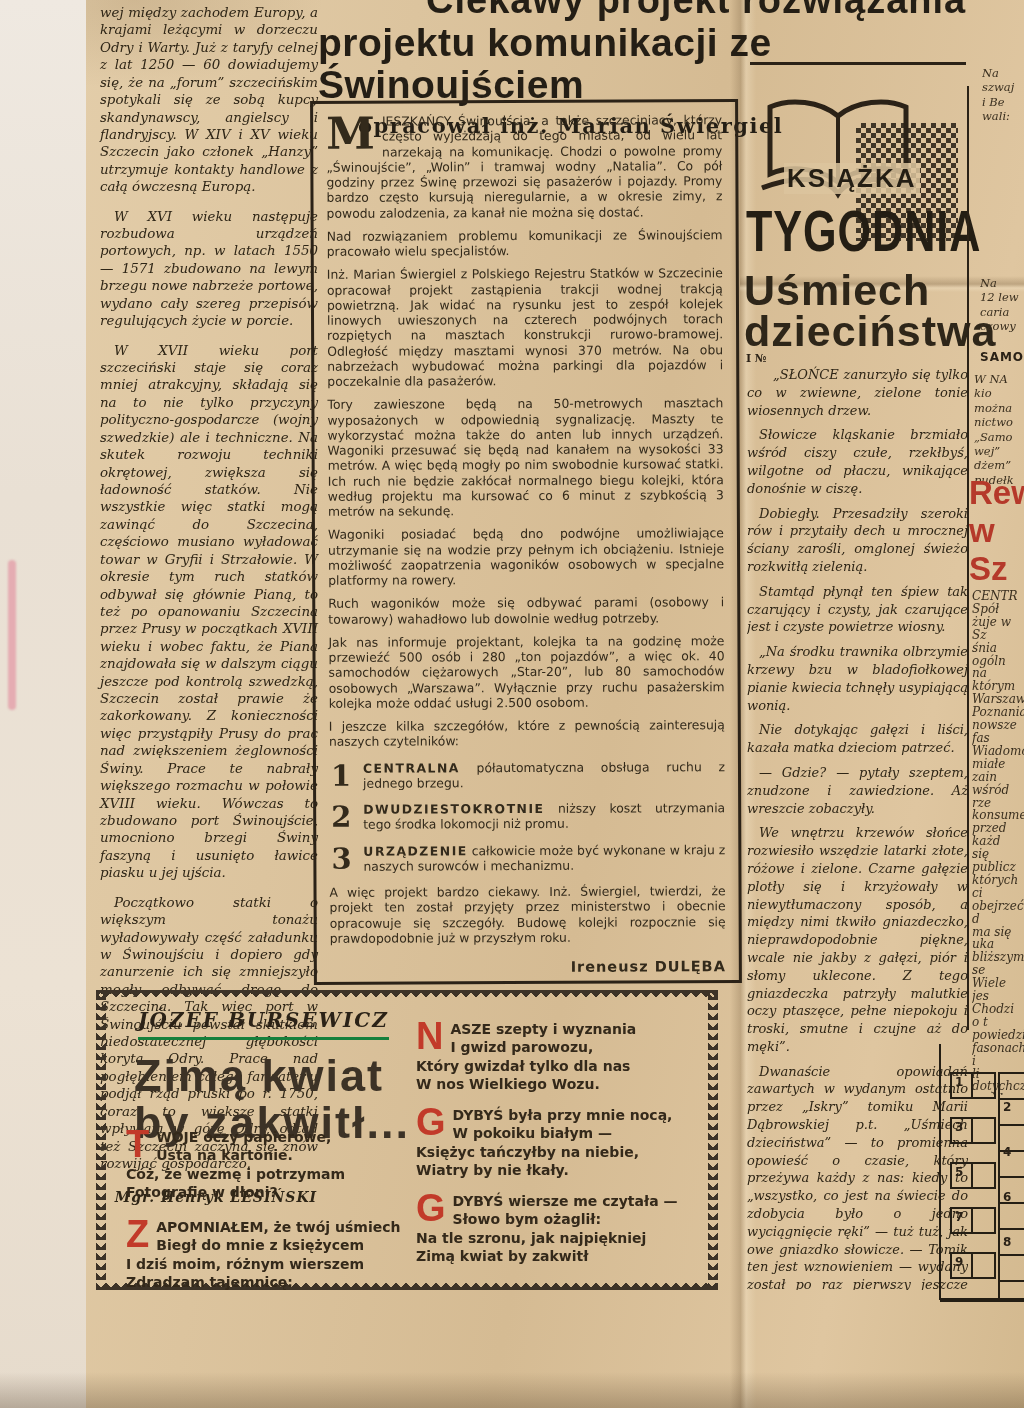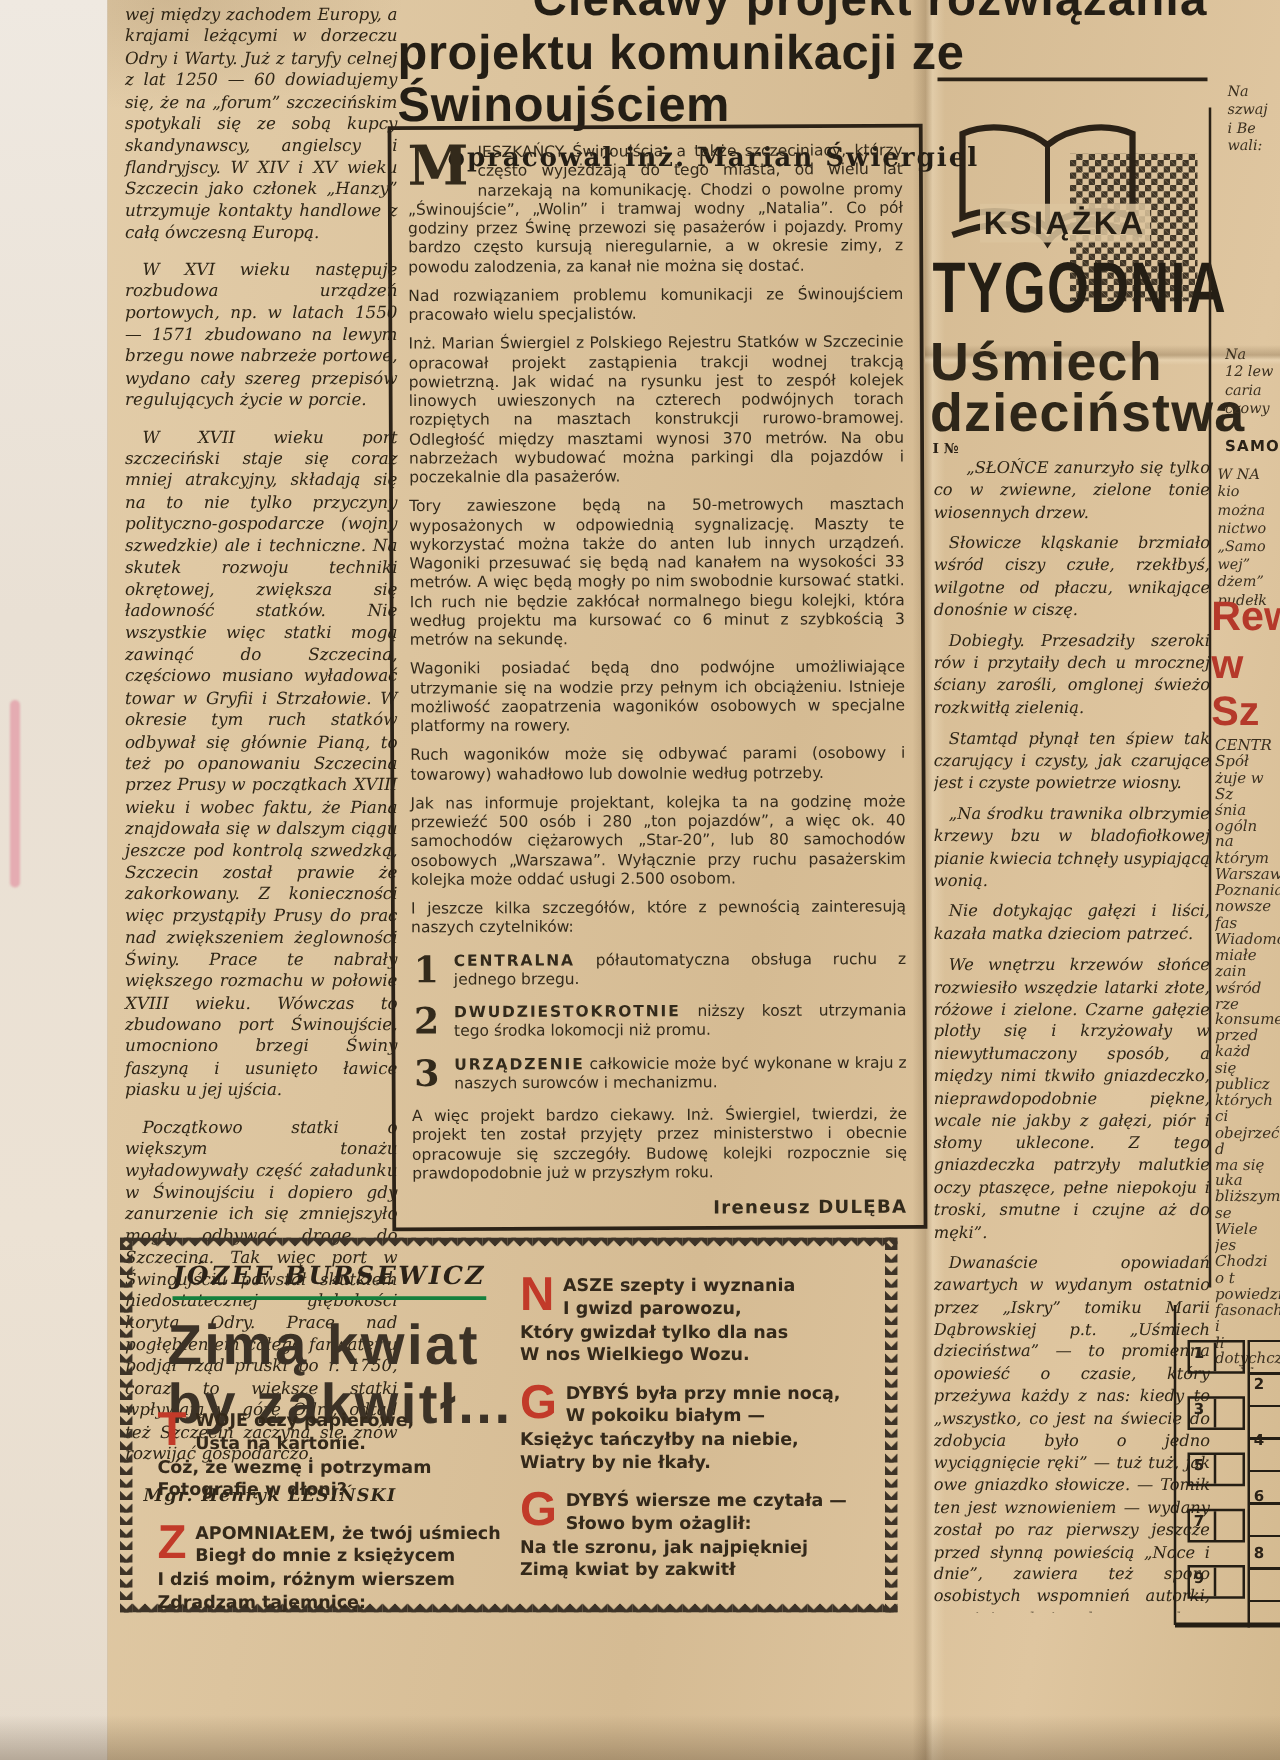--- a/index.html
+++ b/index.html
@@ -200,20 +200,21 @@
 <div class="abs review-title pre">Uśmiech
 dzieciństwa</div>
 <div class="abs review-subnote">I №</div>
 <div class="abs review-col">
   <p>„SŁOŃCE zanurzyło się tylko co w zwiewne, zielone tonie wiosennych drzew.</p>
   <p>Słowicze kląskanie brzmiało wśród ciszy czułe, rzekłbyś, wilgotne od płaczu, wnikające donośnie w ciszę.</p>
   <p>Dobiegły. Przesadziły szeroki rów i przytaiły dech u mrocznej ściany zarośli, omglonej świeżo rozkwitłą zielenią.</p>
   <p>Stamtąd płynął ten śpiew tak czarujący i czysty, jak czarujące jest i czyste powietrze wiosny.</p>
   <p>„Na środku trawnika olbrzymie krzewy bzu w bladofiołkowej pianie kwiecia tchnęły usypiającą wonią.</p>
   <p>Nie dotykając gałęzi i liści, kazała matka dzieciom patrzeć.</p>
+  <p>— Gdzie? — pytały szeptem, znudzone i zawiedzione. Aż wreszcie zobaczyły.</p>
   <p>We wnętrzu krzewów słońce rozwiesiło wszędzie latarki złote, różowe i zielone. Czarne gałęzie plotły się i krzyżowały w niewytłumaczony sposób, a między nimi tkwiło gniazdeczko, nieprawdopodobnie piękne, wcale nie jakby z gałęzi, piór i słomy uklecone. Z tego gniazdeczka patrzyły malutkie oczy ptaszęce, pełne niepokoju i troski, smutne i czujne aż do męki”.</p>
   <p>Dwanaście opowiadań zawartych w wydanym ostatnio przez „Iskry” tomiku Marii Dąbrowskiej p.t. „Uśmiech dzieciństwa” — to promienna opowieść o czasie, który przeżywa każdy z nas: kiedy to „wszystko, co jest na świecie do zdobycia było o jedno wyciągnięcie ręki” — tuż tuż, jak owe gniazdko słowicze. — Tomik ten jest wznowieniem — wydany został po raz pierwszy jeszcze przed słynną powieścią „Noce i dnie”, zawiera też sporo osobistych wspomnień autorki, rozwiniętych i wzbogaconych w jej późniejszej twórczości. Lektura, którą warto sobie przypomnieć — a trzeba znać, jak wszystko, co wyszło spod pióra najznakomitszej współczesnej powieściopisarki polskiej.</p>
 
 </div>
 
 <div class="abs v-rule"></div>
 <div class="abs frag frag-top pre">Na
 szwaj
 i Be
 wali:</div>

